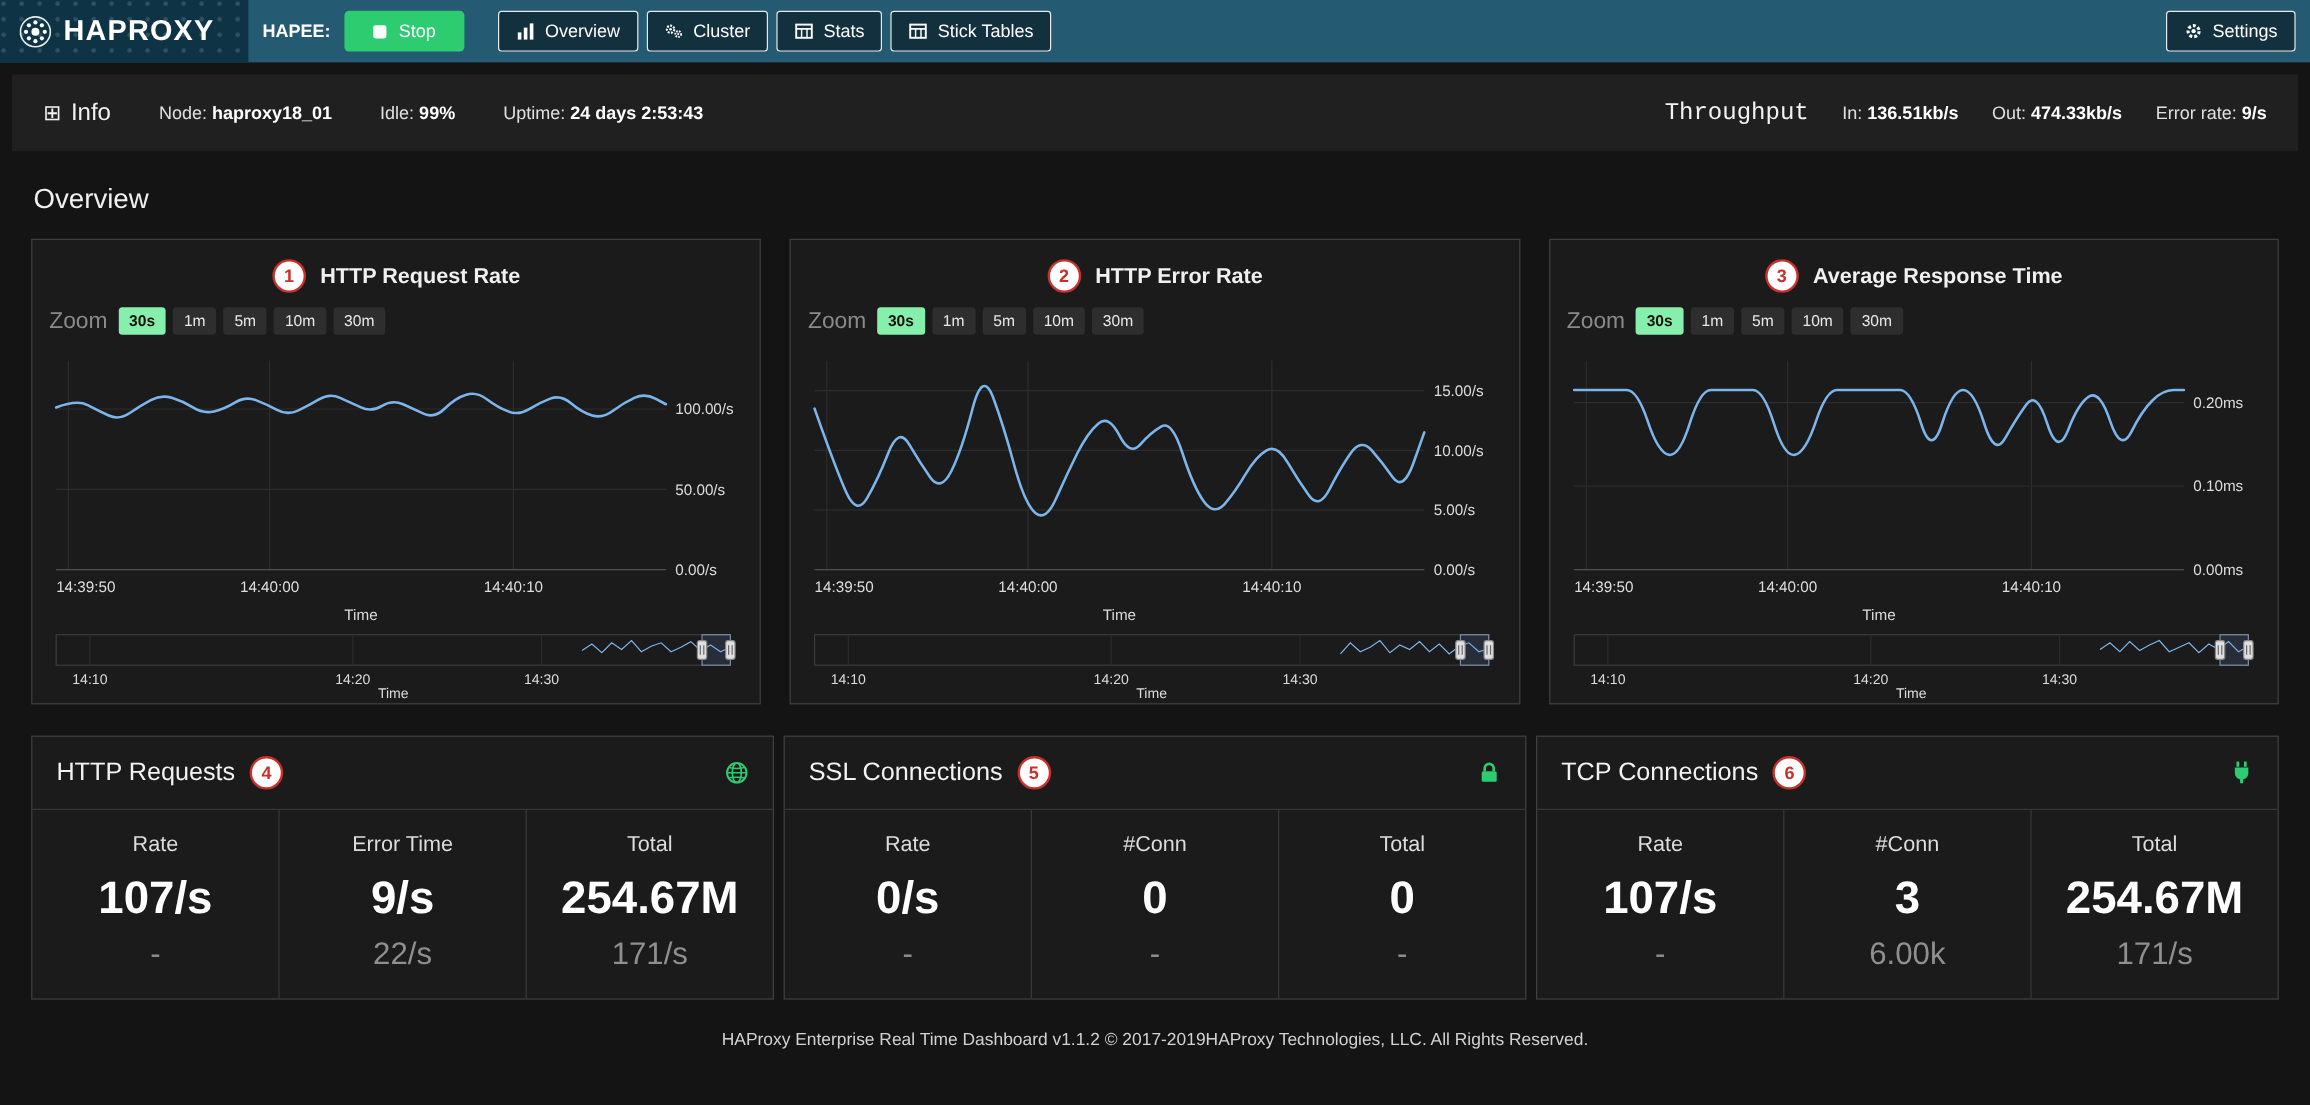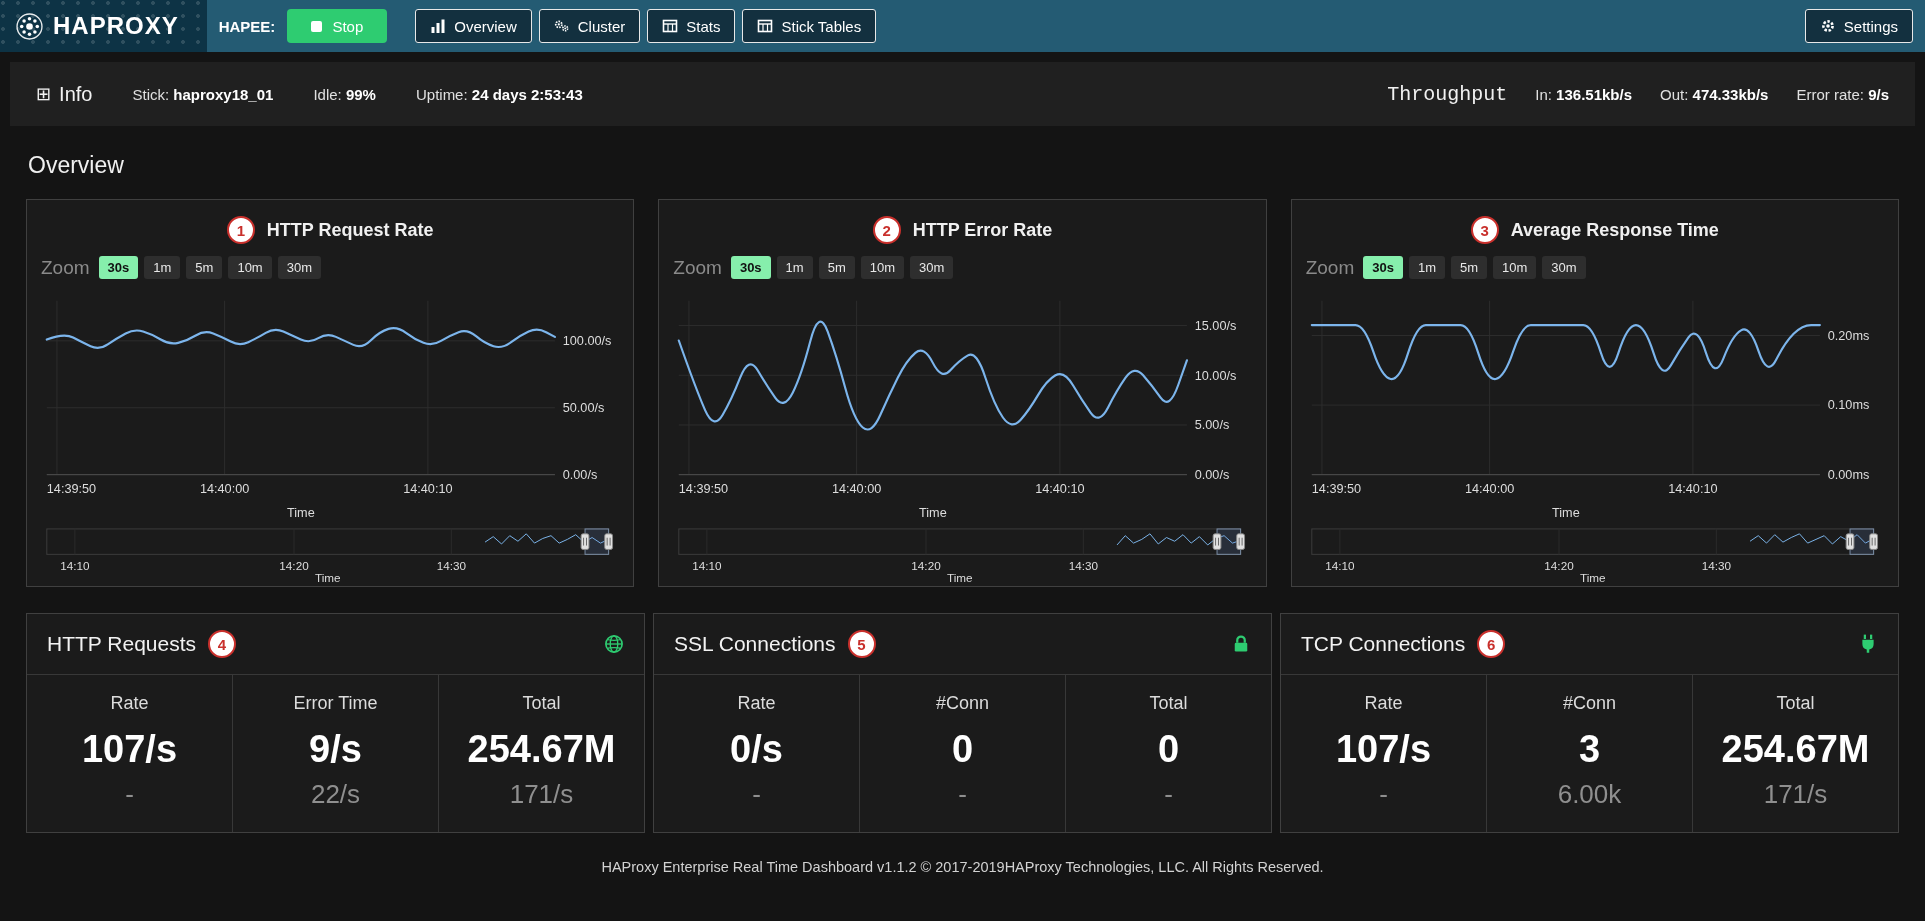--- a/index.html
+++ b/index.html
@@ -149,21 +149,21 @@
     <span>Settings</span>
   </button>
 </header>
 
 <div class="info-bar">
   <div class="info-left">
     <span class="info-title">
       <span class="expand-glyph">⊞</span>
       <span>Info</span>
     </span>
-    <span class="kv"><span>Stick:</span> <b>haproxy18_01</b></span>
+    <span class="kv"><span>Node:</span> <b>haproxy18_01</b></span>
     <span class="kv"><span>Idle:</span> <b>99%</b></span>
     <span class="kv"><span>Uptime:</span> <b>24 days 2:53:43</b></span>
   </div>
   <div class="info-right">
     <span class="throughput-title">Throughput</span>
     <span class="kv"><span>In:</span> <b>136.51kb/s</b></span>
     <span class="kv"><span>Out:</span> <b>474.33kb/s</b></span>
     <span class="kv"><span>Error rate:</span> <b>9/s</b></span>
   </div>
 </div>

